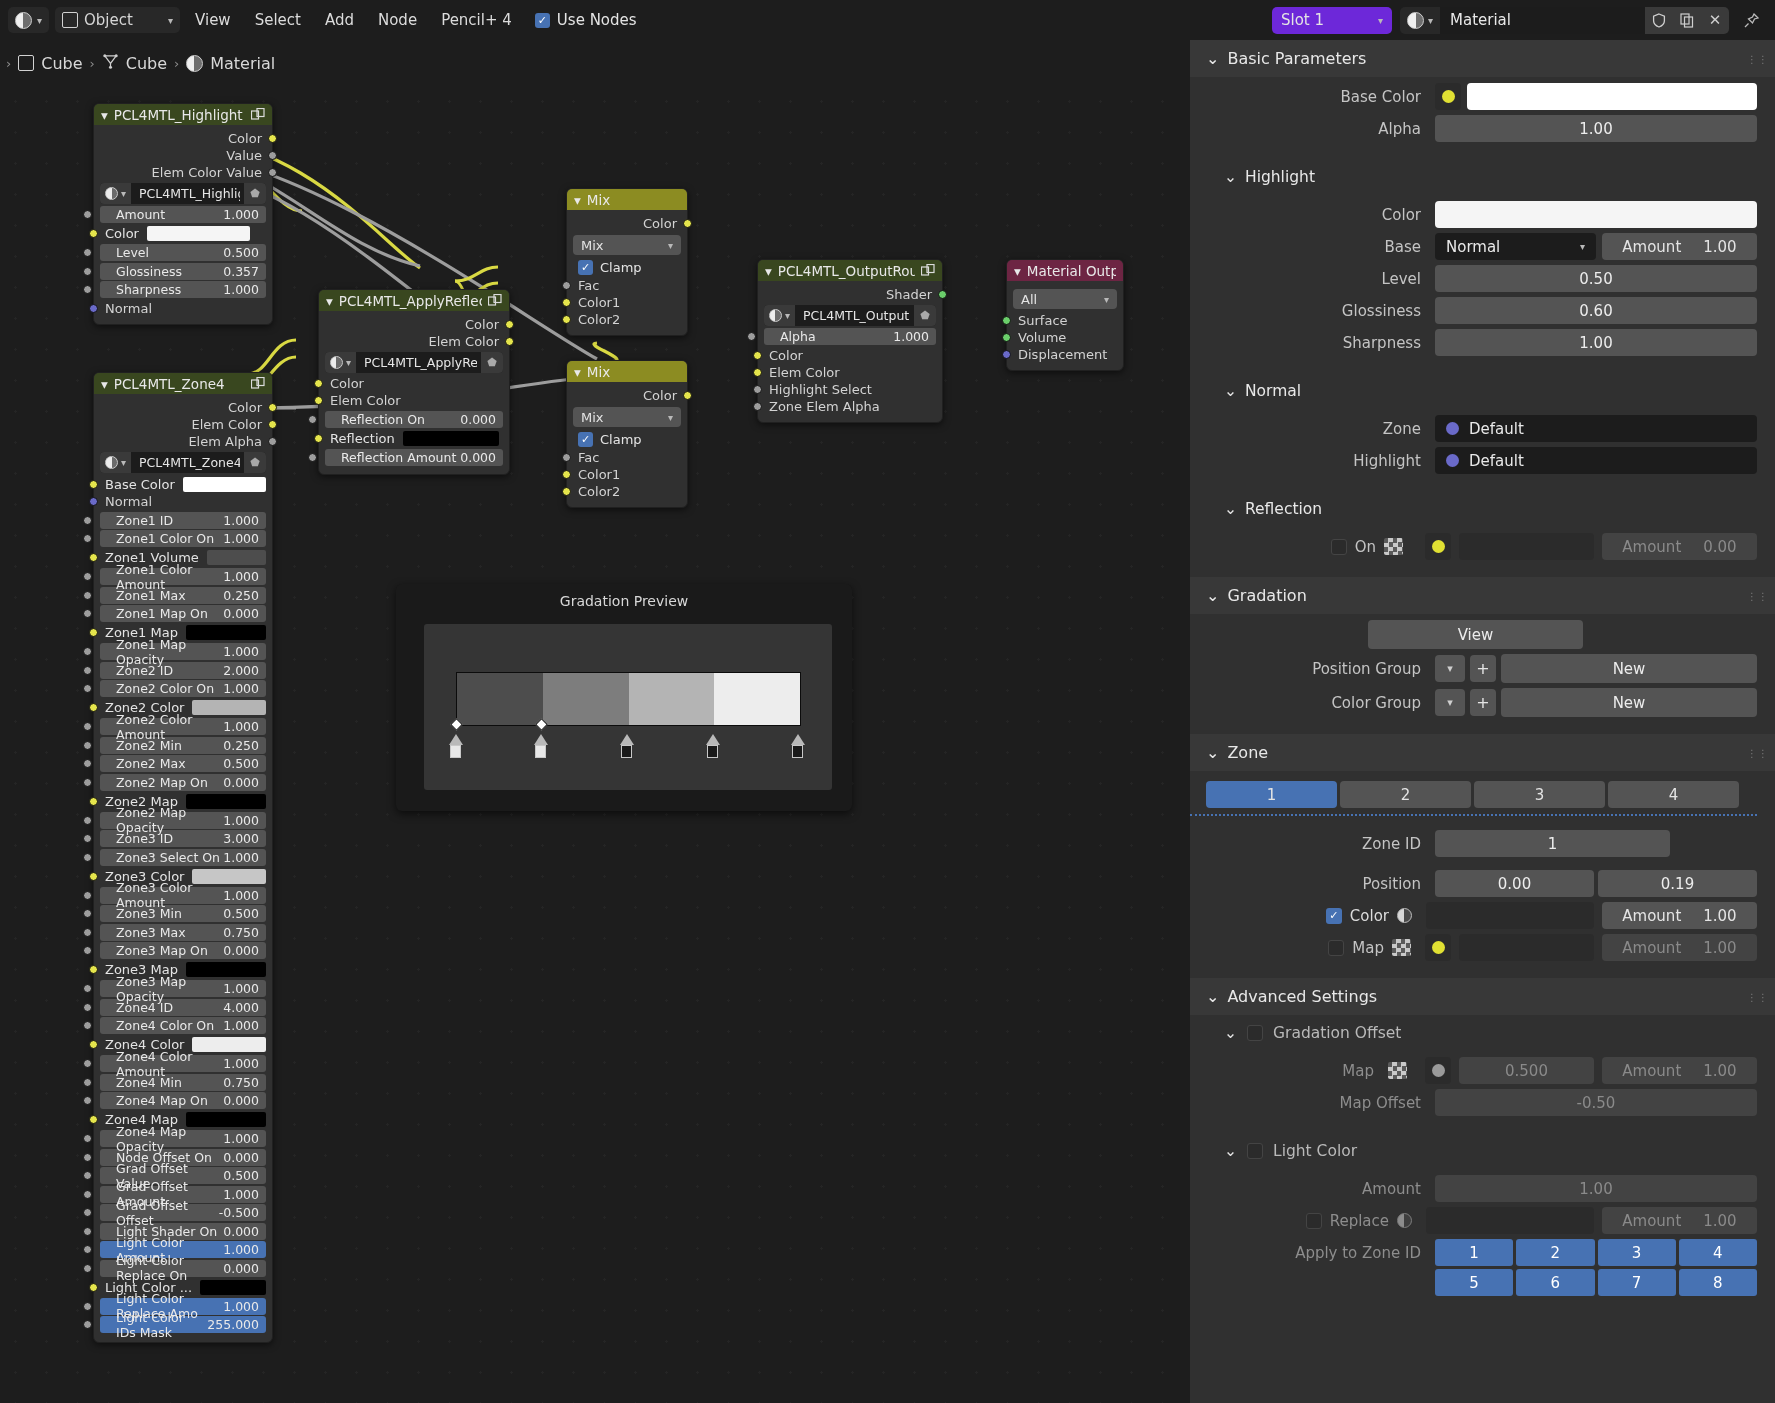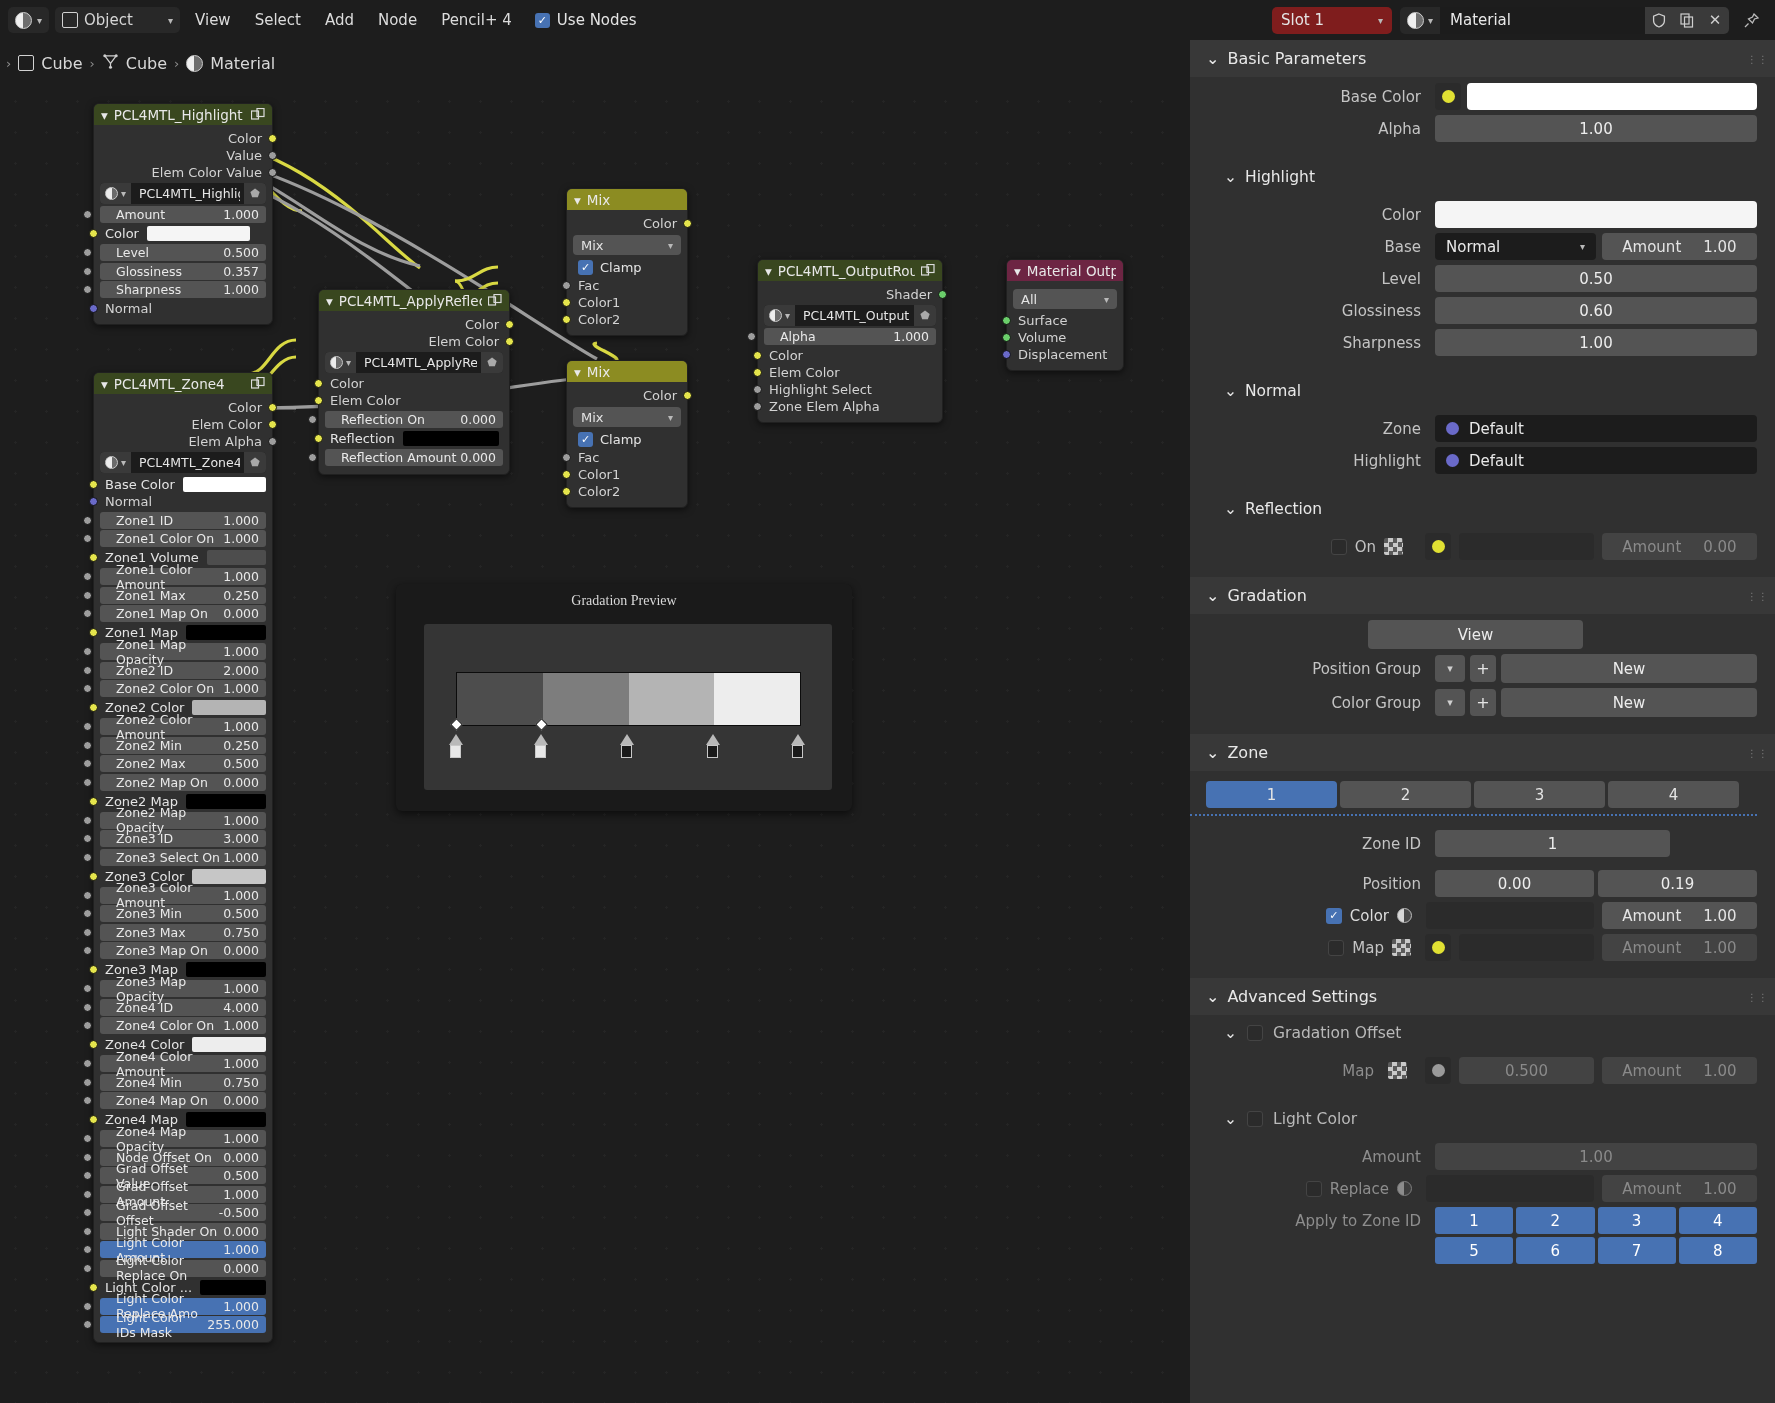--- a/index.html
+++ b/index.html
@@ -21,21 +21,21 @@
   .pill.dd{min-width:125px;justify-content:space-between;}
   .menuitem{padding:0 9px;height:26px;display:flex;align-items:center;color:#dcdcdc;font-size:15px;
             border-radius:4px;}
   .chk{width:15px;height:15px;border-radius:3px;background:#4772b3;display:inline-flex;
        align-items:center;justify-content:center;color:#fff;font-size:11px;line-height:1;}
   .caret{font-size:10px;color:#b9b9b9;}
   .sphere{width:17px;height:17px;border-radius:50%;
           background:linear-gradient(90deg,#f0f0f0 0 50%,#6e6e6e 50% 100%);
           border:1px solid #cfcfcf;}
   .objicon{width:16px;height:16px;border:1.6px solid #d2d2d2;border-radius:2px;}
-  .slotsel{background:#7f1d1d;border-radius:5px;height:27px;width:120px;display:flex;
+  .slotsel{background:#6d28d9;border-radius:5px;height:27px;width:120px;display:flex;
            align-items:center;justify-content:space-between;padding:0 9px;}
   .matfield{display:flex;align-items:center;height:27px;border-radius:5px;overflow:hidden;}
   .matfield .mfa{background:#282828;display:flex;align-items:center;gap:4px;padding:0 7px;height:27px;}
   .matfield .mfname{background:#1c1c1c;height:27px;display:flex;align-items:center;
                     padding:0 10px;width:205px;color:#e8e8e8;}
   .sqbtn{background:#3a3a3a;height:27px;width:28px;display:flex;align-items:center;
          justify-content:center;color:#cfcfcf;font-size:15px;}
   .icobtn{width:28px;height:27px;display:flex;align-items:center;justify-content:center;color:#c8c8c8;}
 
   
@@ -80,21 +80,21 @@
   .dropsel{margin:3px 6px;height:20px;background:#545454;border-radius:4px;display:flex;
            align-items:center;justify-content:space-between;padding:0 8px;font-size:13px;}
   .clamprow{height:19px;display:flex;align-items:center;gap:7px;padding-left:11px;font-size:13px;}
   .sphere-s{width:13px;height:13px;border-radius:50%;
             background:linear-gradient(90deg,#ededed 0 50%,#6b6b6b 50% 100%);border:1px solid #c9c9c9;}
 
   svg.wires{position:absolute;left:0;top:0;width:1190px;height:1317px;pointer-events:none;}
 
   
   .gradpanel{position:absolute;background:#1a1a1a;border-radius:6px;box-shadow:0 3px 9px rgba(0,0,0,.6);}
-  .gradtitle{text-align:center;font-size:14px;color:#d8d8d8;padding:9px 0 7px;font-family:Liberation Serif, serif;}
+  .gradtitle{text-align:center;font-size:14px;color:#d8d8d8;padding:9px 0 7px;}
   .gradinner{background:#353535;border-radius:3px;position:relative;}
   .rampwrap{position:absolute;}
   .ramp{display:flex;height:100%;border:1px solid #0c0c0c;}
   .ramp div{flex:1;}
   .stop{position:absolute;}
   .diamond{width:9px;height:9px;background:#fff;border:1px solid #111;transform:rotate(45deg);}
   .tri{width:0;height:0;border-left:7px solid transparent;border-right:7px solid transparent;
        border-bottom:11px solid #b9b9b9;}
   .stopbox{width:11px;height:13px;border:1.6px solid #c8c8c8;background:#1a1a1a;}
   .stopbox.fill{background:#e8e8e8;}
@@ -1050,20 +1050,26 @@
           <div class="dotbtn" style="margin-left:10px;">
               <span class="dot" style="background:#9a9a9a;"></span>
             </div>
           <div class="num dis" style="flex:0 0 135px;">0.500</div>
           <div class="amtbox dis">
             <span>Amount</span>
             <span>1.00</span>
           </div>
         </div>
       </div>
+      <div class="row">
+        <div class="lbl dim">Map Offset</div>
+        <div class="val">
+            <div class="num dis">-0.50</div>
+          </div>
+      </div>
     </div>
 
     <div class="phead sub" style="gap:10px;">
       <span>⌄</span>
       <span class="ckbox off">✓</span>
       <span style="color:#b9b9b9;">Light Color</span>
     </div>
     <div class="pbody">
       <div class="row">
         <div class="lbl dim">Amount</div>

